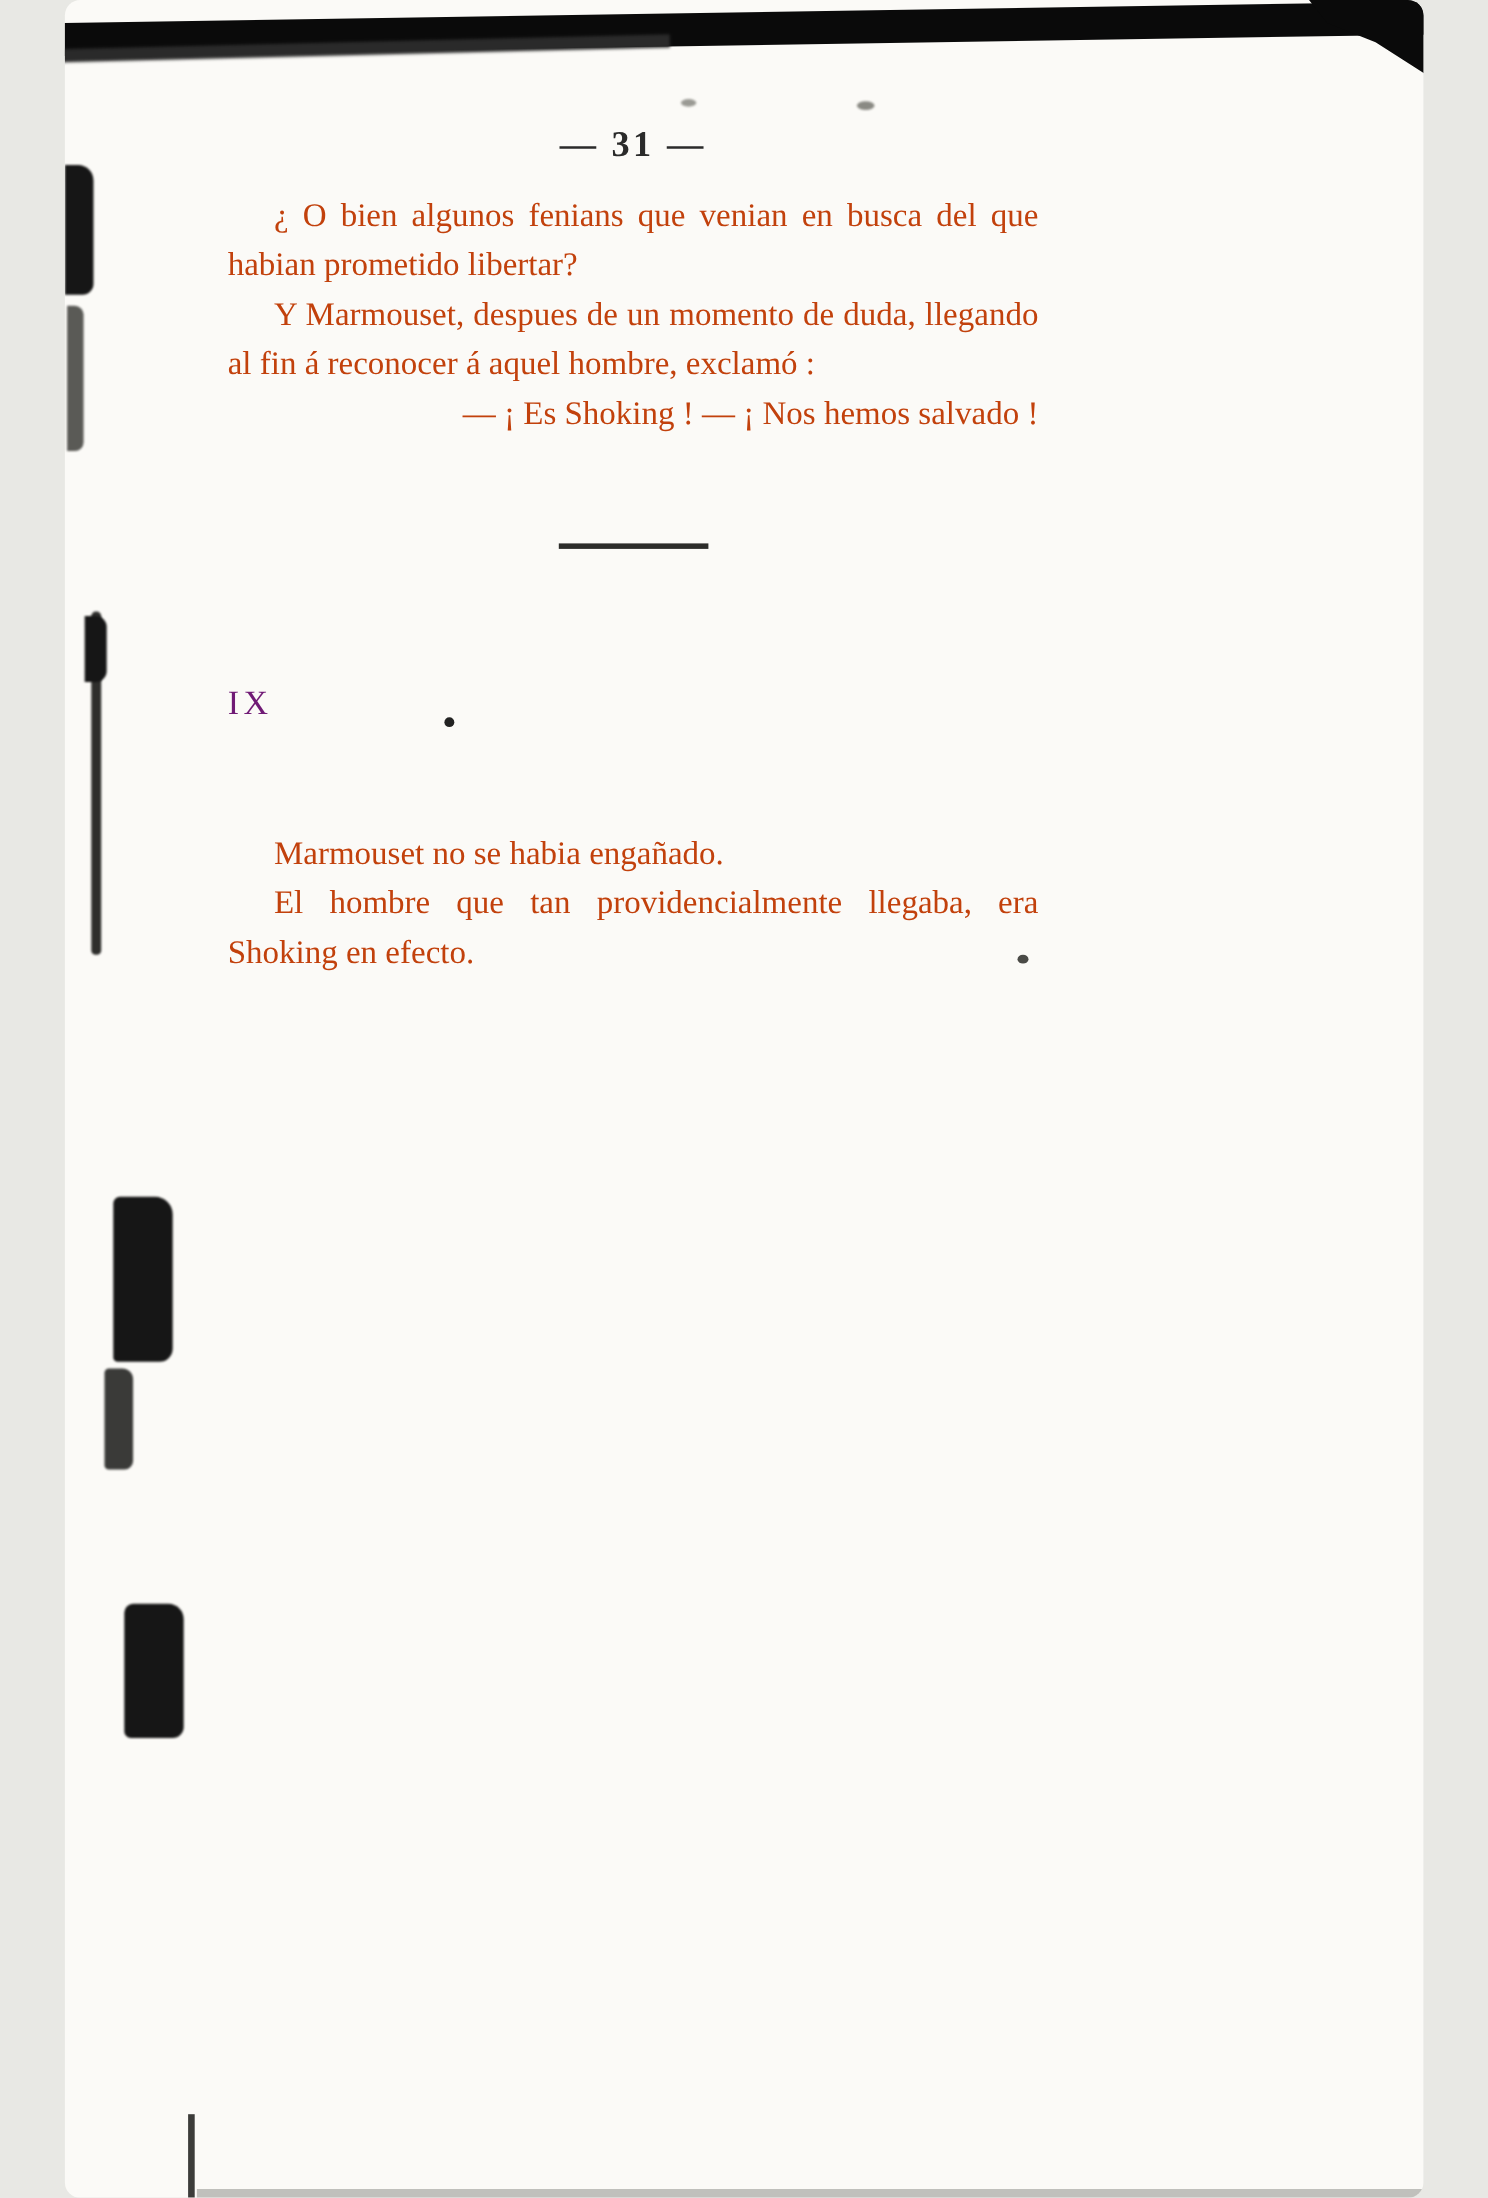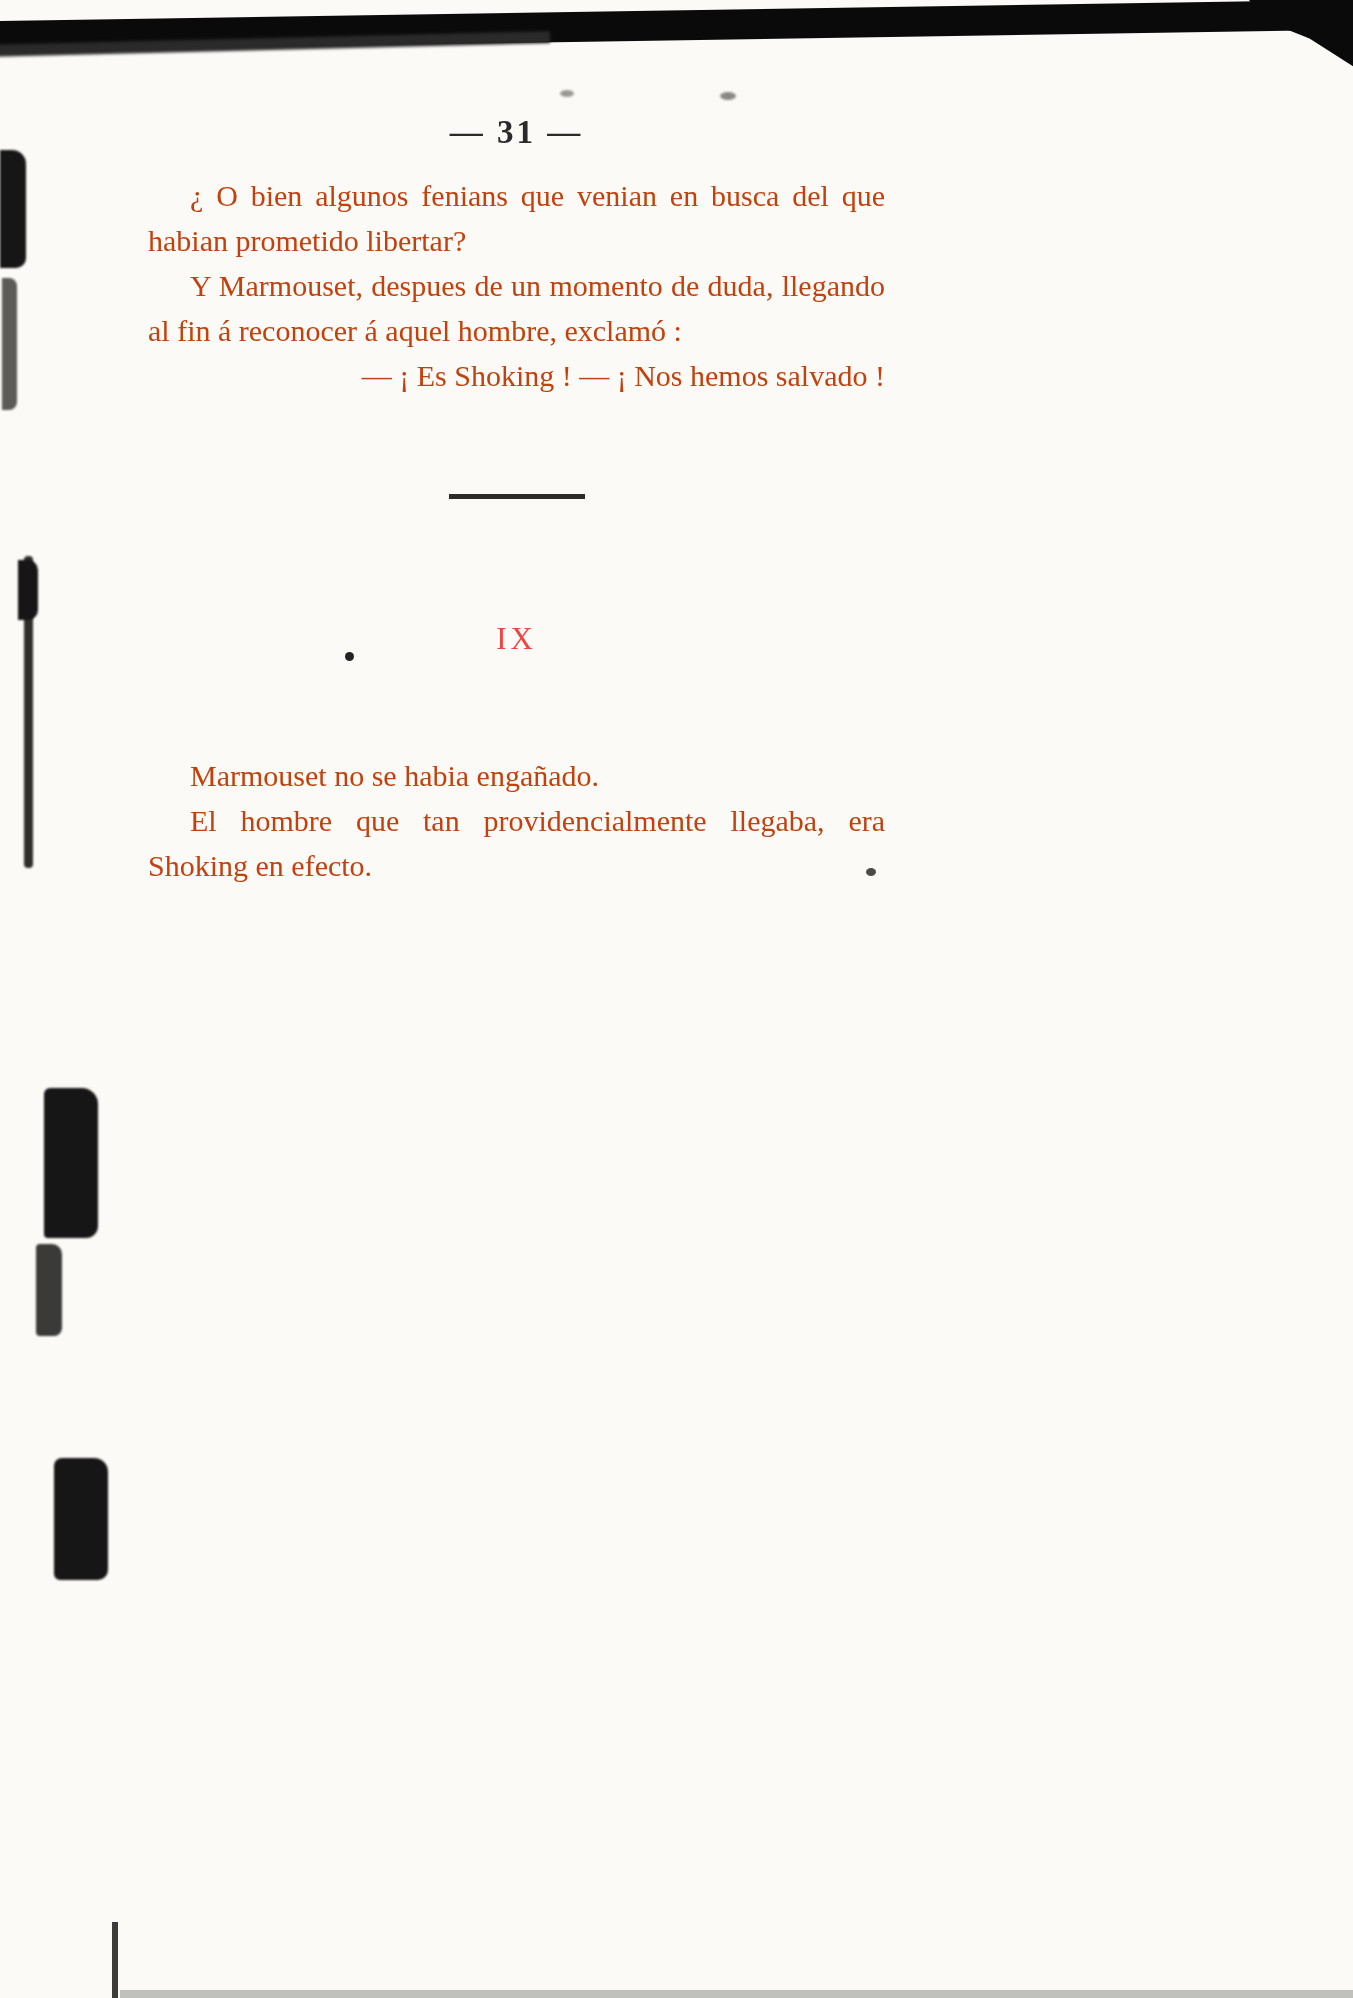--- a/index.html
+++ b/index.html
@@ -1,24 +1,25 @@
 <!DOCTYPE html>
 <html><head>
 <meta charset="utf-8">
 <style>
   html, body { margin: 0; padding: 0; background: #e8e8e4; }
   .page {
     position: relative;
-    width: 1353px;
+    width: 1235px;
     height: 1998px;
     margin: 0 auto;
     background: #fbfaf7;
     overflow: hidden;
     font-family: "Liberation Serif", "DejaVu Serif", serif;
     color: #2c2c2c;
+    border-radius: 14px;
   }
 
   
   .artifact { position: absolute; pointer-events: none; }
   .top-bar {
     left: -30px; top: 10px; width: 1450px; height: 30px;
     background: #0a0a0a; transform: rotate(-0.9deg);
   }
   .top-bar-under {
     left: -10px; top: 38px; width: 560px; height: 12px;
@@ -69,24 +70,24 @@
   }
   .text-block p.dialogue { text-indent: 0; text-align: right; }
   .divider {
     width: 136px;
     height: 5px;
     background: #2c2c2a;
     margin: 96px auto 0 auto;
   }
   .chapter-heading {
     margin-top: 122px;
-    text-align: center;
+    text-align: left;
     font-size: 31px;
     letter-spacing: 4px;
-    color: #ef4444;
+    color: #701a75;
   }
   .section-two { margin-top: 96px; }
 </style>
 </head>
 <body>
 
 <div class="page">
 
   <div class="artifact top-bar"></div>
   <div class="artifact top-bar-under"></div>

